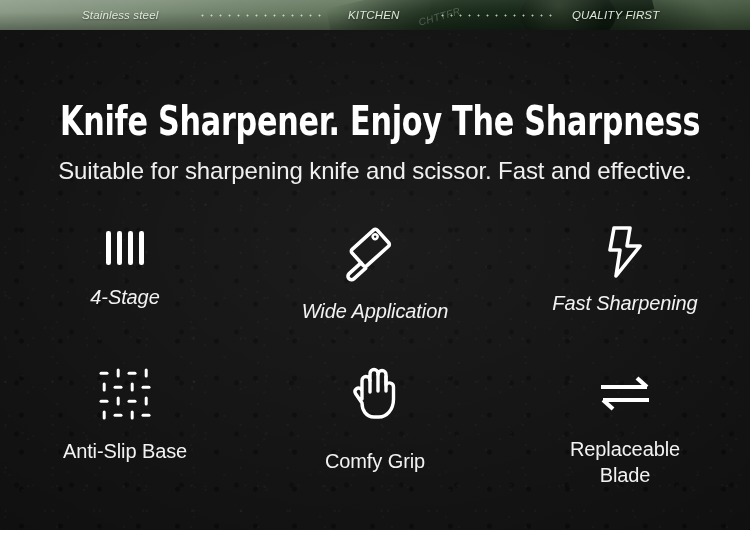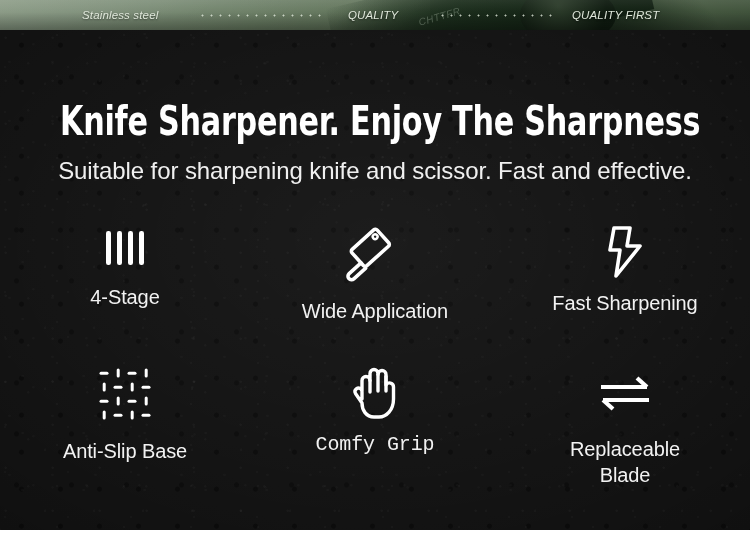--- a/index.html
+++ b/index.html
@@ -189,21 +189,21 @@
   .features {
     position: absolute;
     top: 186px;
     left: 0;
     width: 750px;
   }
   .feature-row {
     display: flex;
     width: 750px;
   }
-  .feature-row.row-1 { height: 140px; }
+  .feature-row.row-1 { height: 140px; font-style: italic; }
   .feature-row.row-2 { height: 150px; }
 
   .feature {
     flex: 1 1 0;
     display: flex;
     flex-direction: column;
     align-items: center;
   }
   .feature-icon {
     height: 68px;
@@ -224,21 +224,21 @@
   .f-stage  .feature-icon { height: 64px; }
   .f-wide   .feature-icon { height: 74px; }
   .f-fast   .feature-icon { height: 72px; }
   .f-anti   .feature-icon { height: 76px; }
   .f-comfy  .feature-icon { height: 76px; }
   .f-blade  .feature-icon { height: 76px; }
 
   .f-wide  .feature-label { margin-top: 8px; }
   .f-fast  .feature-label { margin-top: 2px; }
   .f-anti  .feature-label { margin-top: 6px; }
-  .f-comfy .feature-label { margin-top: 0; font-family: Liberation Mono, monospace; }
+  .f-comfy .feature-label { margin-top: 16px; }
   .f-blade .feature-label { margin-top: 4px; }
 
   .icon-svg { display: block; }
 
   
   .grip-grid {
     display: grid;
     grid-template-columns: repeat(4, 10px);
     grid-template-rows: repeat(4, 10px);
     gap: 4px;
@@ -274,21 +274,21 @@
     <div class="banner-shade-left"></div>
     <div class="banner-blade"></div>
     <div class="banner-knob"></div>
     <div class="banner-vignette"></div>
 
     <div class="banner-watermark">CHTTFR</div>
 
     <div class="banner-inner">
       <span class="banner-text bt-stainless">Stainless steel</span>
       <span class="banner-dots dots-1"></span>
-      <span class="banner-text bt-kitchen">QUALITY</span>
+      <span class="banner-text bt-kitchen">KITCHEN</span>
       <span class="banner-dots dots-2"></span>
       <span class="banner-text bt-quality">QUALITY FIRST</span>
     </div>
   </div>
 
   <div class="panel">
     <div class="panel-texture"></div>
     <div class="panel-texture2"></div>
     <div class="panel-vignette"></div>
 

